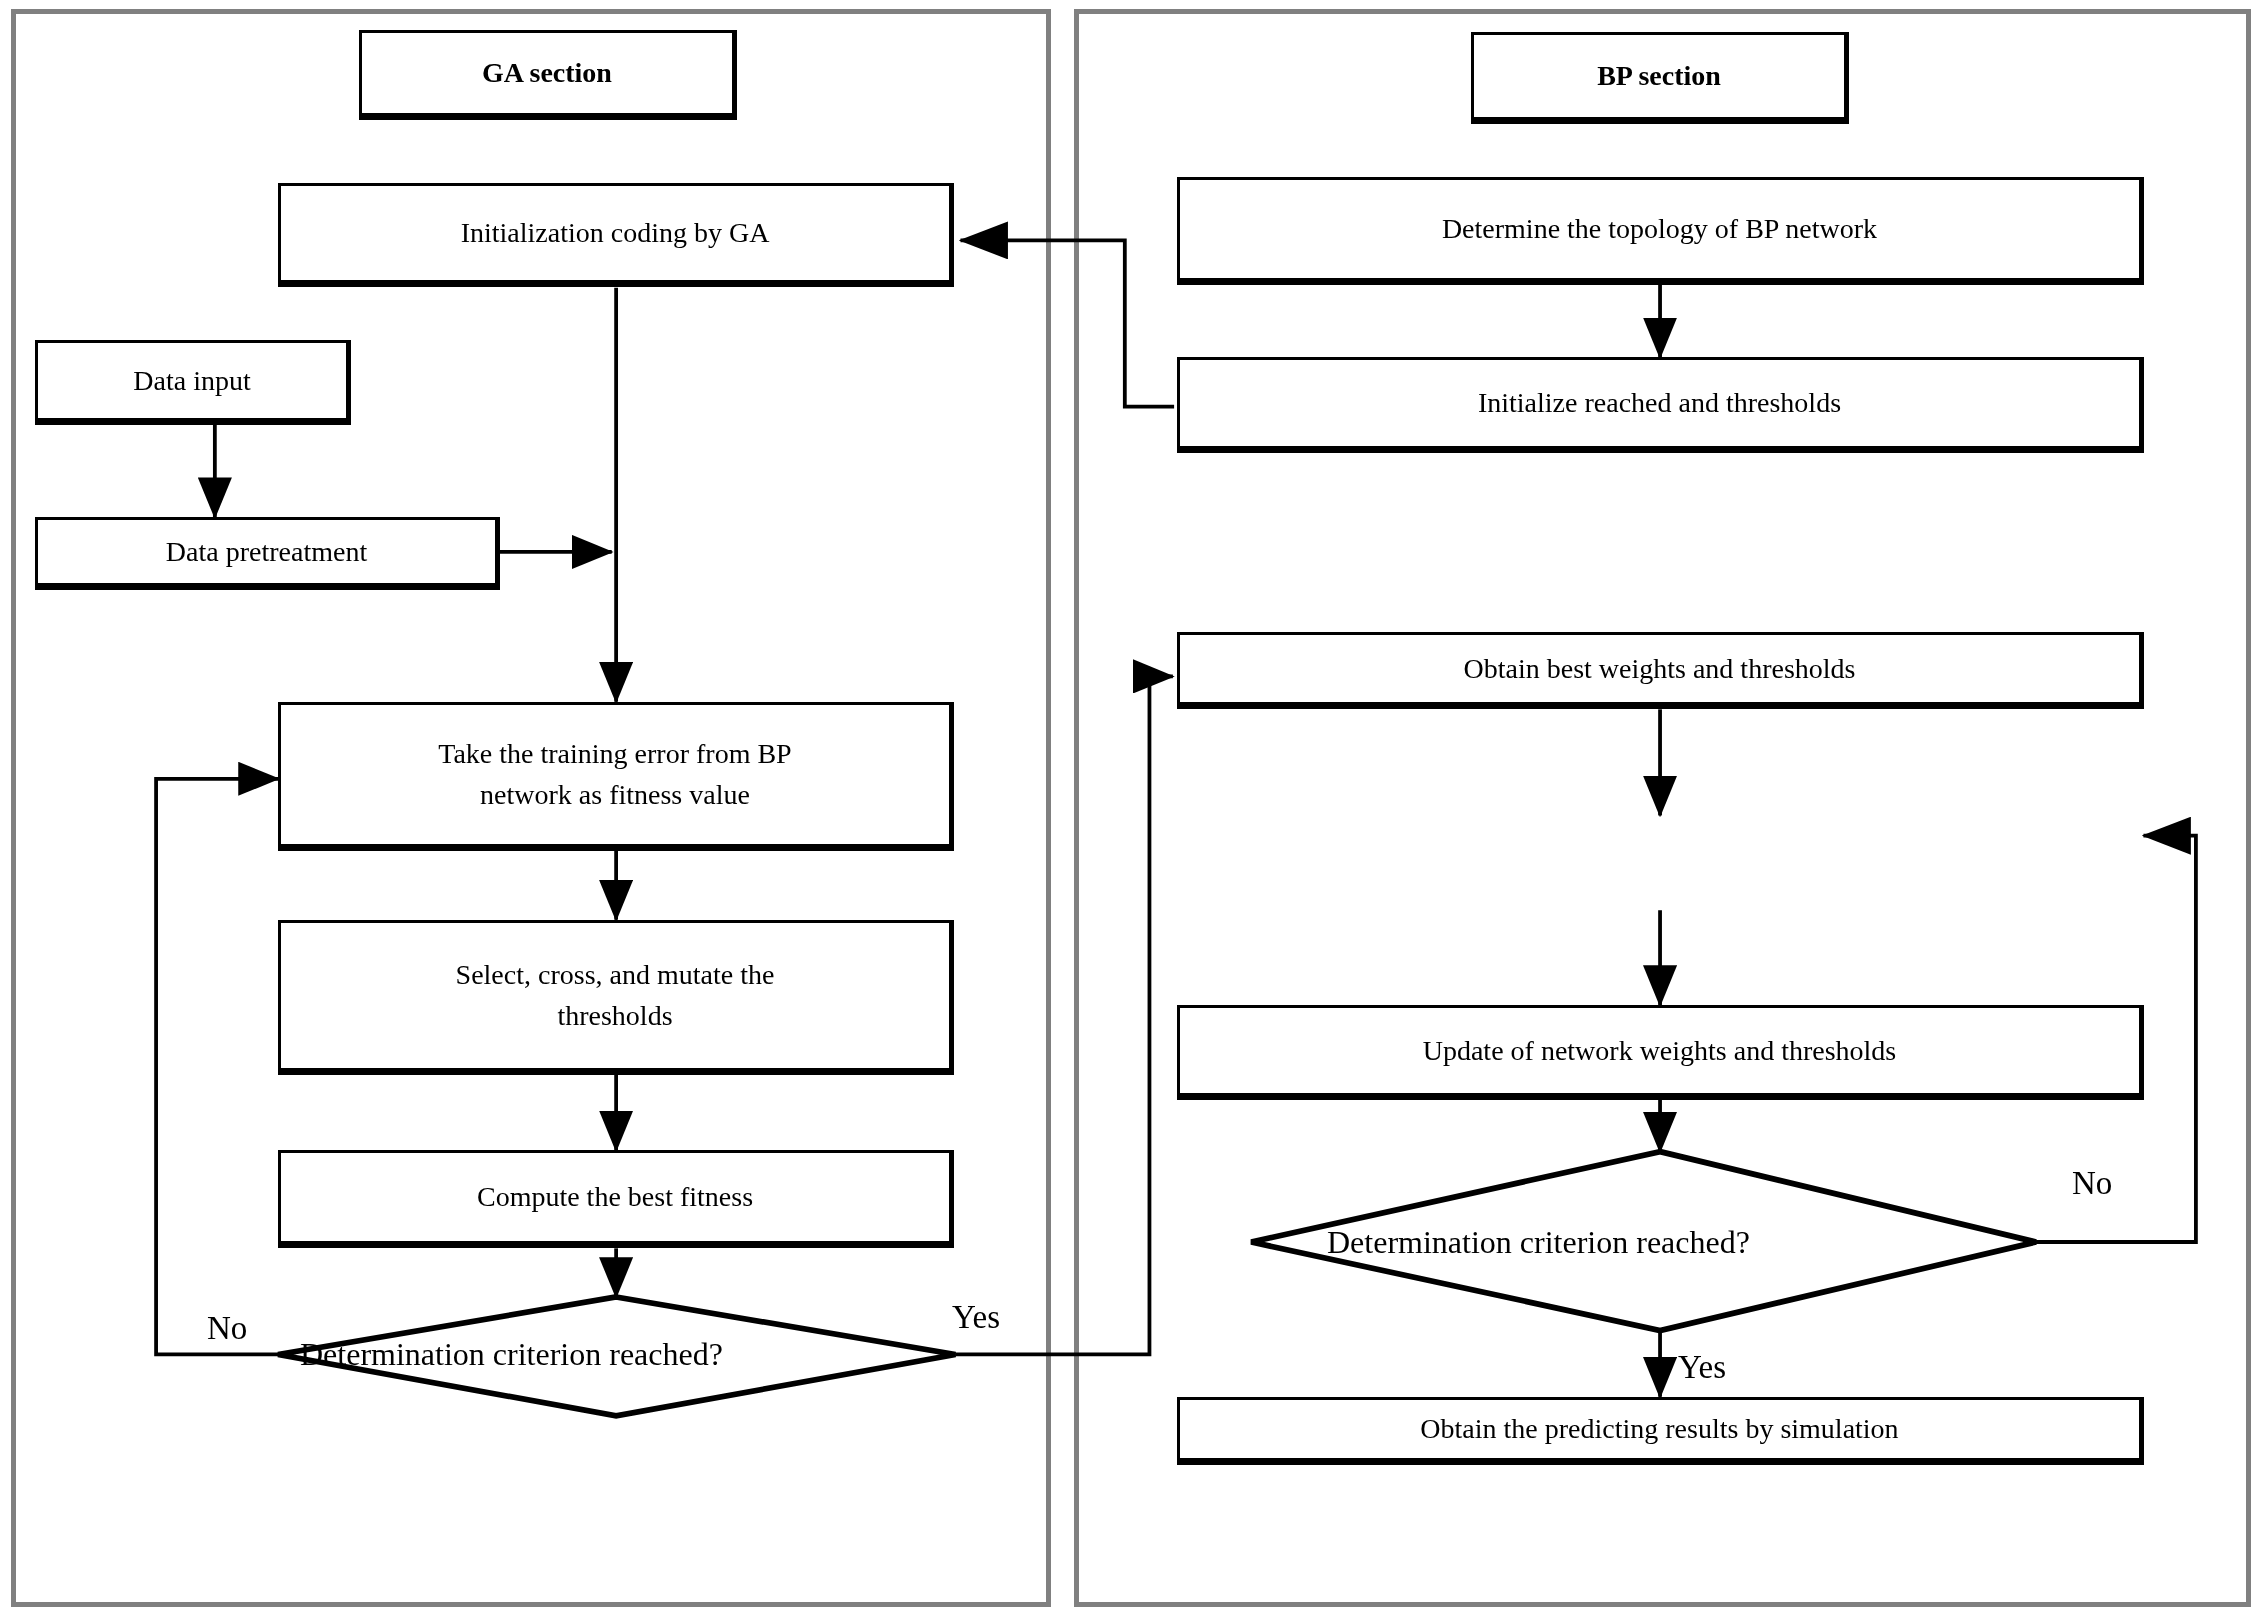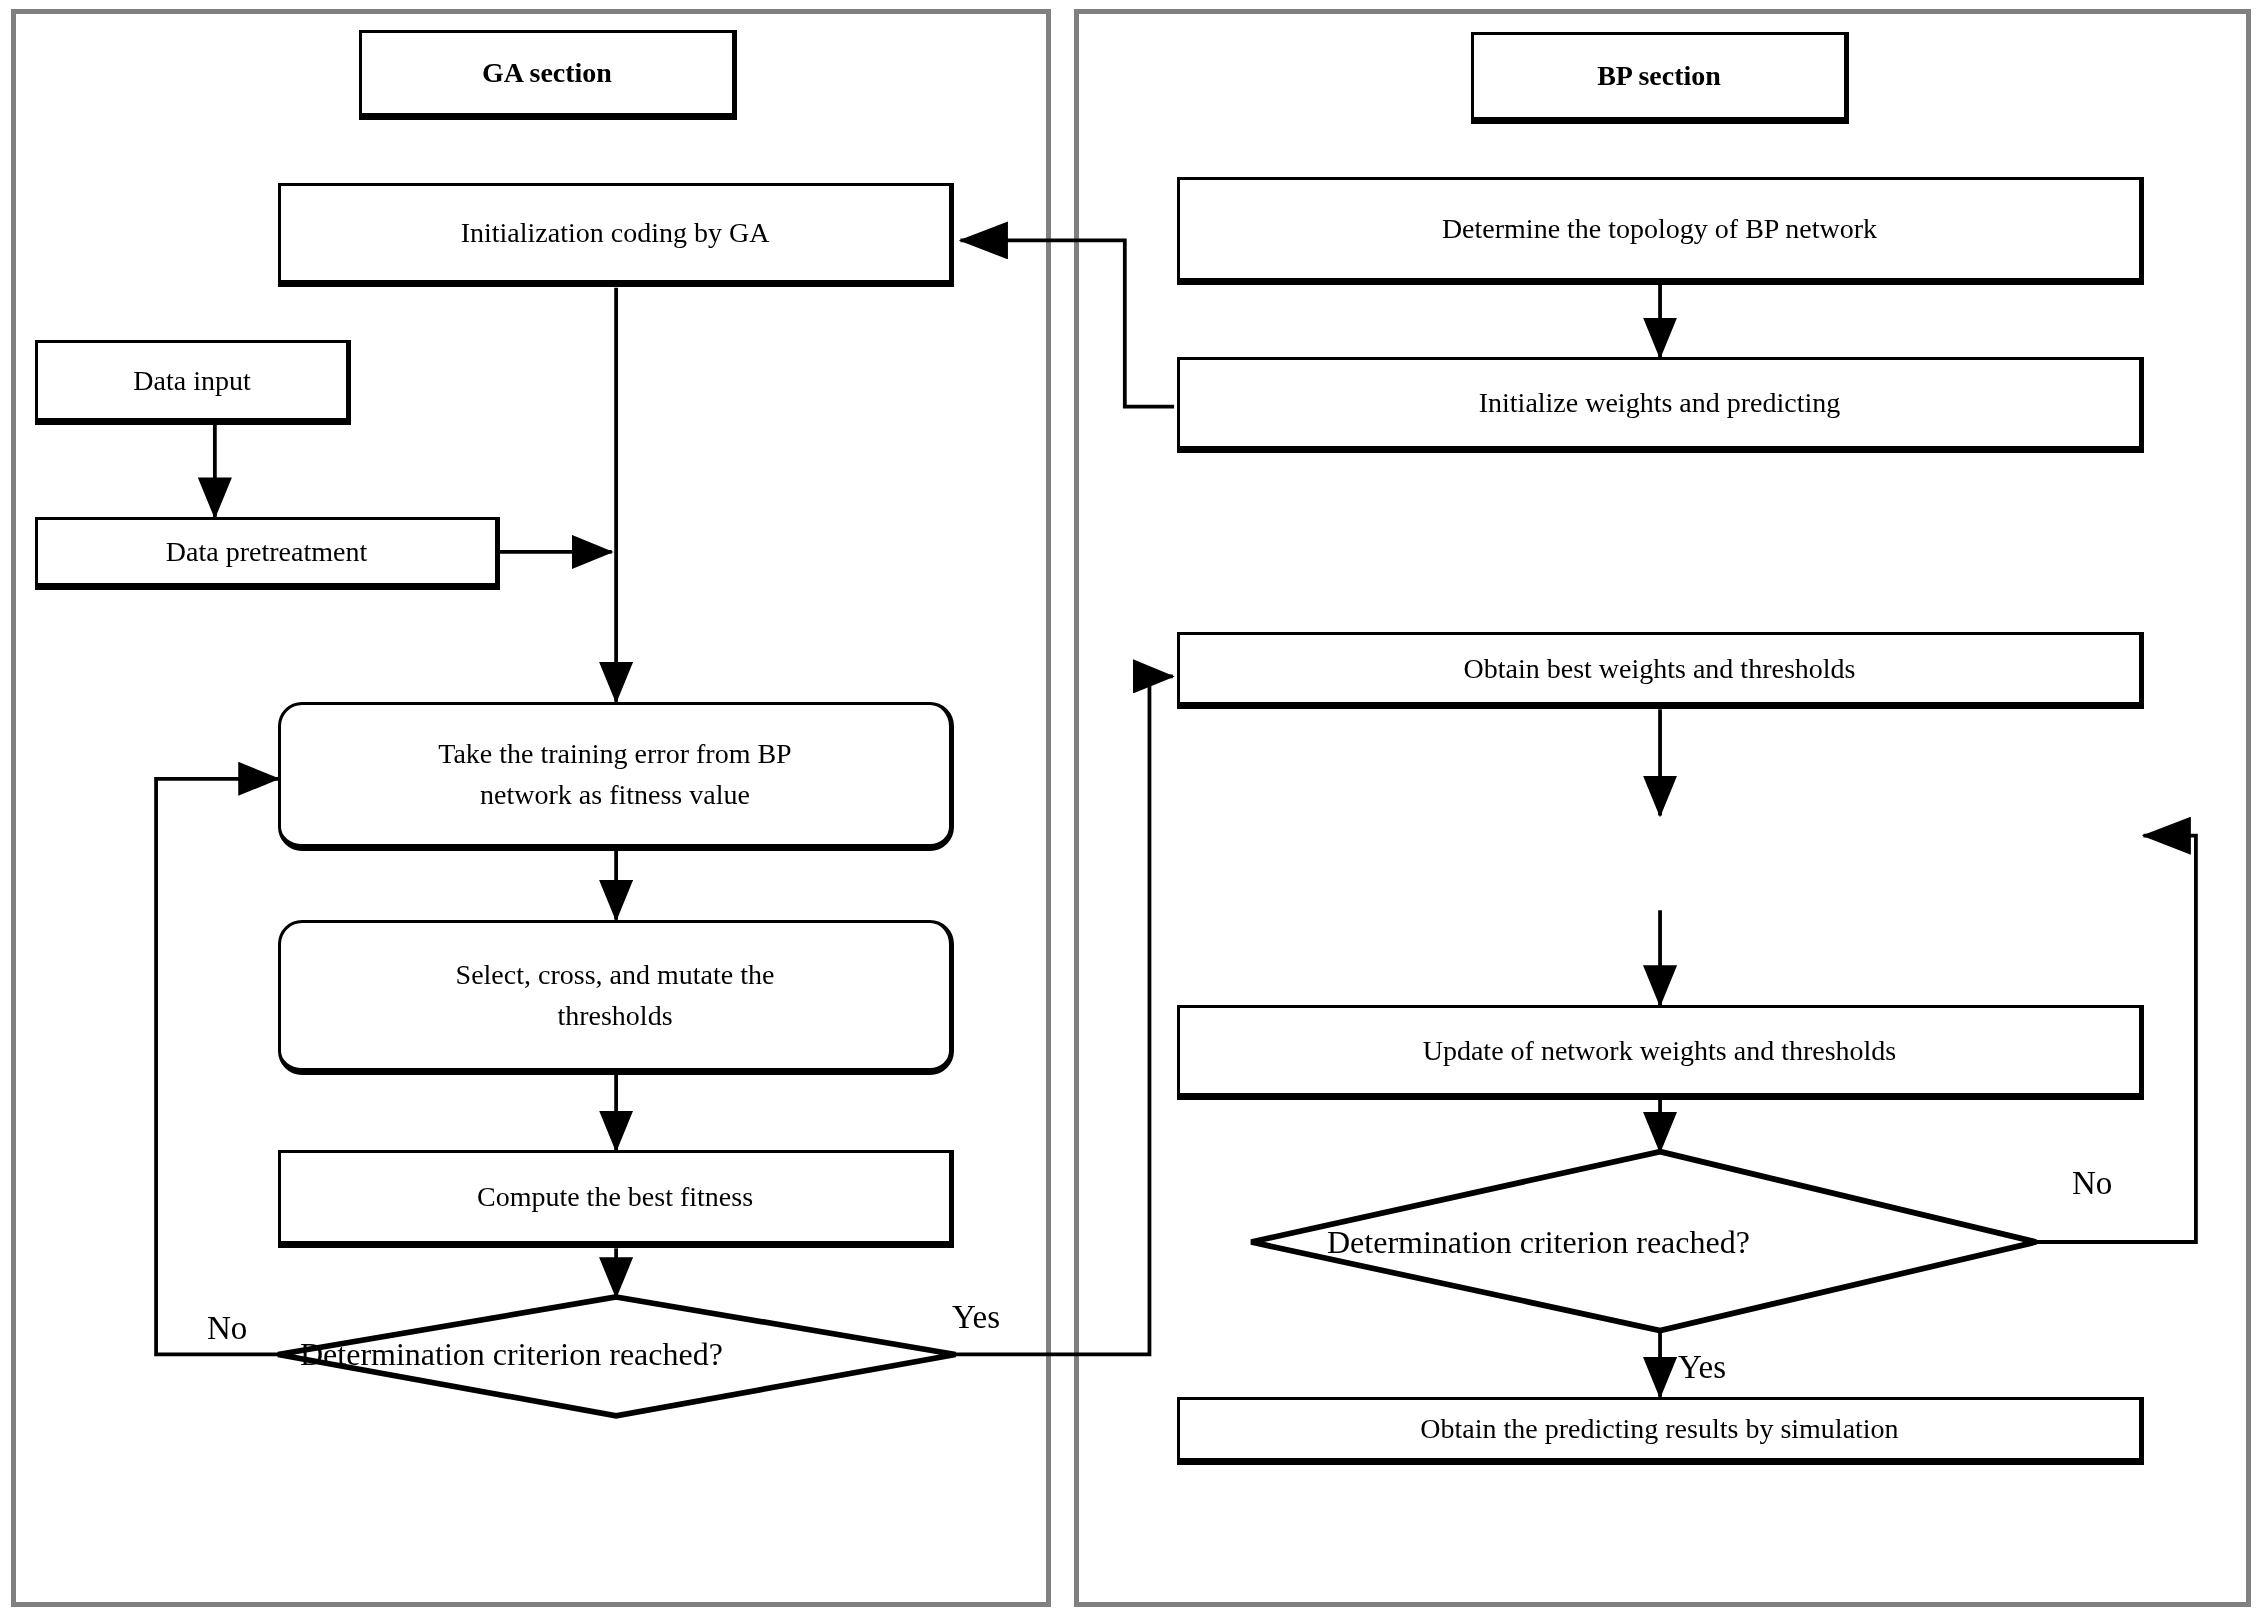--- a/index.html
+++ b/index.html
@@ -39,21 +39,21 @@
     border-bottom-width: 7px;
     display: flex;
     align-items: center;
     justify-content: center;
     text-align: center;
     color: #000000;
     font-size: 28px;
     line-height: 1.28;
     padding: 0 8.8px;
   }
-  .node.two-line { line-height: 1.45; border-radius: 24px; }
+  .node.two-line { line-height: 1.45; }
   .diamond-label {
     position: absolute;
     display: flex;
     align-items: center;
     justify-content: flex-start;
     text-align: center;
     font-size: 32px;
     color: #000000;
     pointer-events: none;
   }
@@ -158,21 +158,21 @@
 
   <div class="node" style="left:1471px; top:32px; width:378px; height:92px;">
     <span style="font-weight:bold;">BP section</span>
   </div>
 
   <div class="node" style="left:1177px; top:177px; width:967px; height:108px;">
     <span>Determine the topology of BP network</span>
   </div>
 
   <div class="node" style="left:1177px; top:357px; width:967px; height:96px;">
-    <span>Initialize  weights and predicting</span>
+    <span>Initialize  reached and thresholds</span>
   </div>
 
   <div class="node" style="left:1177px; top:632px; width:967px; height:77px;">
     <span>Obtain best  weights and thresholds</span>
   </div>
 
 
   <div class="node" style="left:1177px; top:1005px; width:967px; height:95px;">
     <span>Update of network weights and thresholds</span>
   </div>

